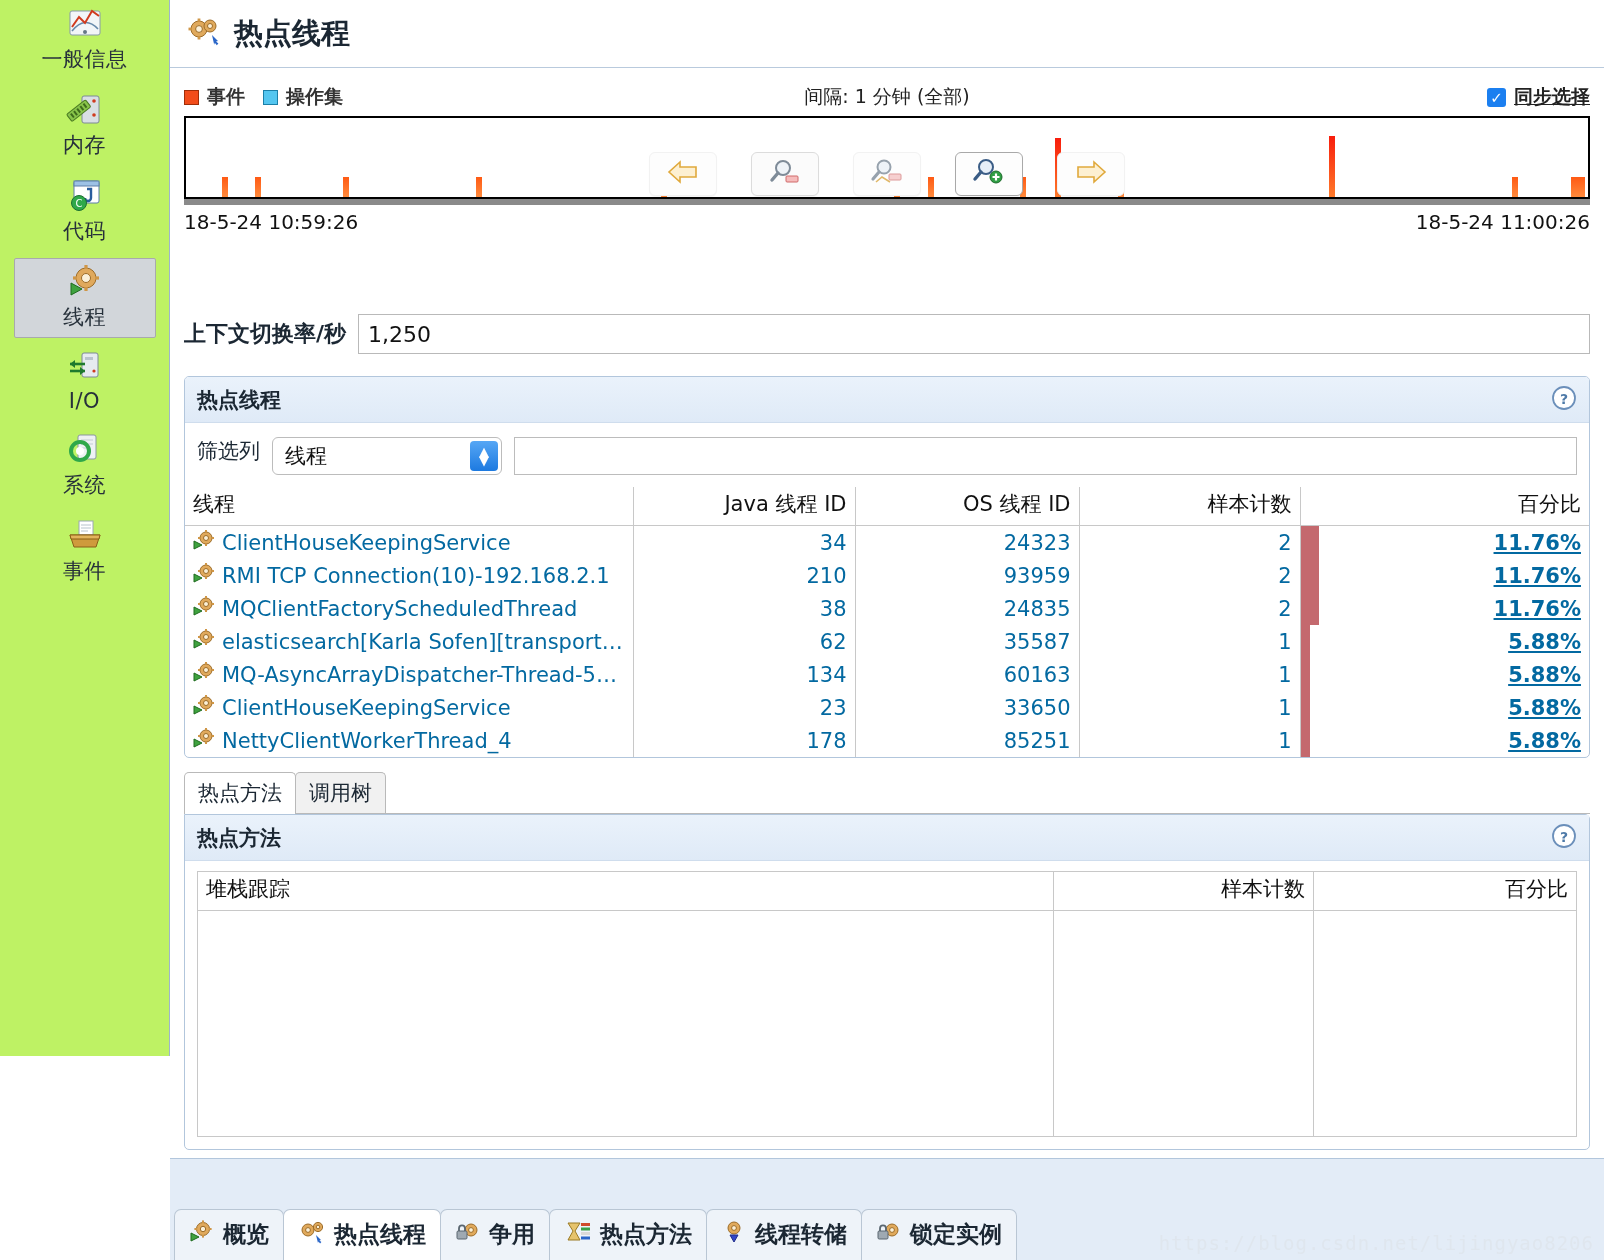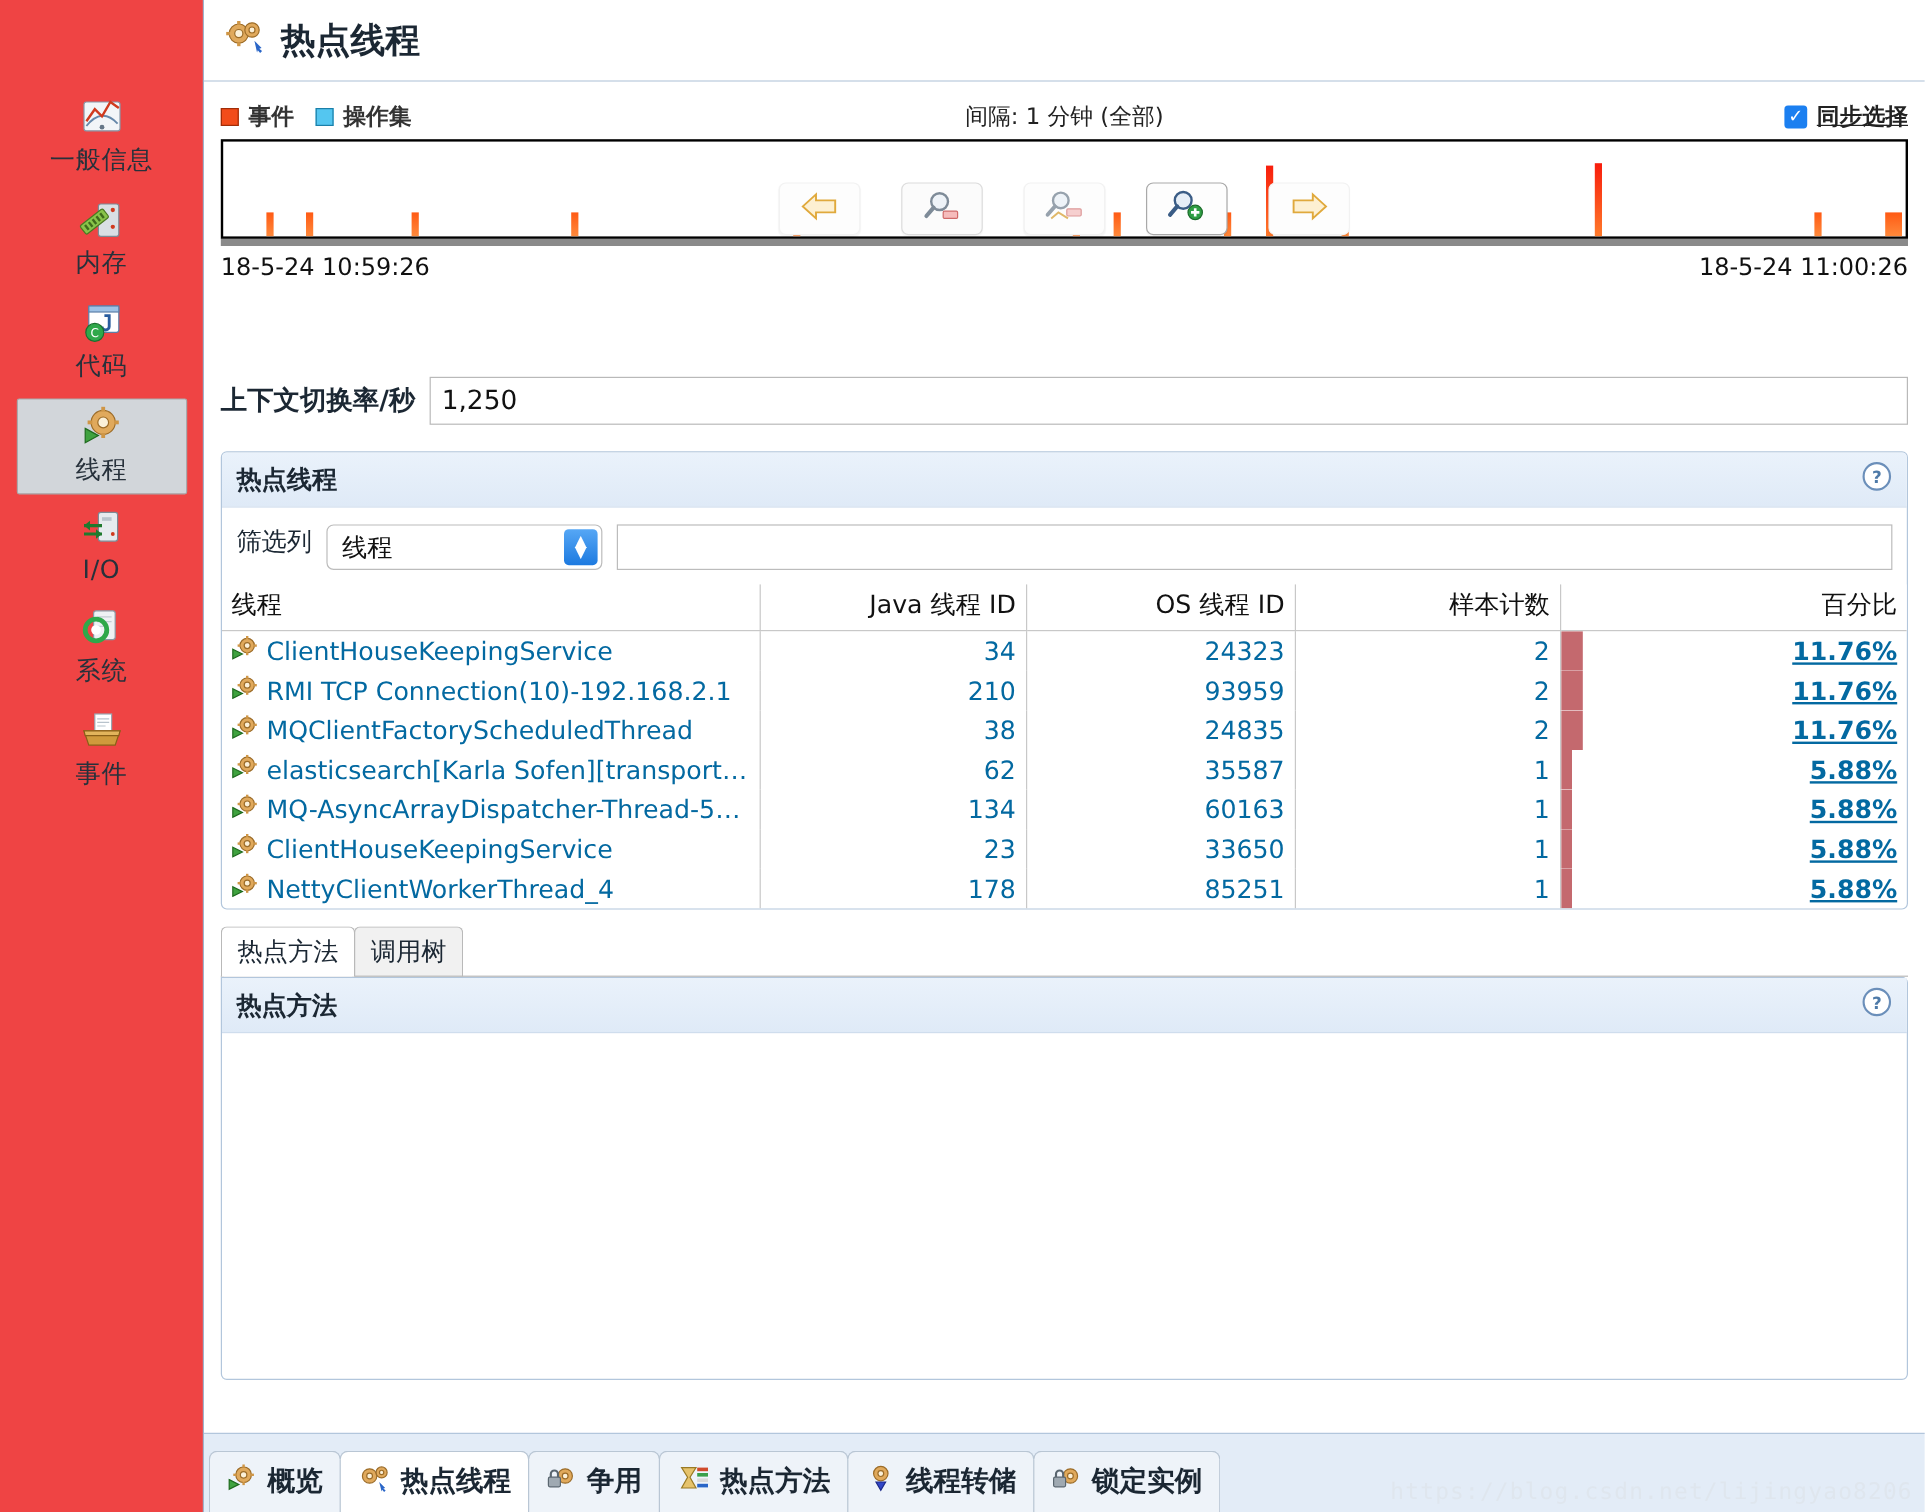--- a/index.html
+++ b/index.html
@@ -8,24 +8,23 @@
     width:1604px; height:1260px;
     font-family:"Liberation Sans","DejaVu Sans",sans-serif;
     background:#ffffff;
     overflow:hidden;
     -webkit-font-smoothing:antialiased;
   }
   #app { position:relative; width:1604px; height:1260px; display:flex; }
 
   
   .sidebar{
-    width:170px; height:1260px;
-    background:#ef4444;
+    width:170px; height:1056px;
+    background:#bef264;
     border-right:1px solid #9fb4cc;
-    padding-top:74px;
     flex:0 0 170px;
     position:relative;
   }
   .nav-item{
     width:142px; margin:0 auto 6px auto;
     padding:4px 0 6px 0;
     display:flex; flex-direction:column; align-items:center;
     cursor:default;
     border:1px solid transparent;
     border-radius:2px;
@@ -193,21 +192,21 @@
   .mt-h.c1{flex:1;border-right:1px solid #c8c8c8;text-align:left;}
   .mt-h.c2{width:260px;border-right:1px solid #c8c8c8;text-align:right;}
   .mt-h.c3{width:262px;text-align:right;}
   .mt-body{flex:1;display:flex;}
   .mt-b.c1{flex:1;border-right:1px solid #c8c8c8;}
   .mt-b.c2{width:260px;border-right:1px solid #c8c8c8;}
   .mt-b.c3{width:262px;}
 
   
   .bottom-area{
-    position:relative; height:66px; background:#e3ecf7;
+    position:relative; height:102px; background:#e3ecf7;
     border-top:1px solid #b2c6dc;
     margin-top:6px;
     display:flex; align-items:flex-end;
   }
   .btabs{ display:flex; align-items:flex-end; padding-left:4px; position:relative; z-index:2;}
   .btab{
     display:flex;align-items:center;gap:8px;
     padding:9px 14px 10px 14px;
     font-size:23px;color:#1b2733;font-weight:bold;
     border:1px solid #b9c6d4; border-bottom:none;
@@ -711,20 +710,34 @@
 
       <div class="methods-panel">
         <div class="panel-head">
           <span class="panel-title">热点方法</span>
           <span class="help-ico">
             <svg width="26" height="26" viewBox="0 0 26 26">
               <circle cx="13" cy="13" r="11" fill="#fff" stroke="#6b8fba" stroke-width="1.8"></circle>
               <text x="13" y="18.5" font-size="14" fill="#4e7aa8" text-anchor="middle" font-family="DejaVu Sans" font-weight="bold">?</text>
             </svg></span>
         </div>
+        <div class="methods-body">
+          <div class="methods-table">
+            <div class="mt-head">
+              <div class="mt-h c1">堆栈跟踪</div>
+              <div class="mt-h c2">样本计数</div>
+              <div class="mt-h c3">百分比</div>
+            </div>
+            <div class="mt-body">
+              <div class="mt-b c1"></div>
+              <div class="mt-b c2"></div>
+              <div class="mt-b c3"></div>
+            </div>
+          </div>
+        </div>
       </div>
     </div>
 
     <div class="bottom-area">
       <div class="btabs" id="btabs">
           <div class="btab">
             <span><svg width="26" height="24" viewBox="0 0 26 24">
                 <g transform="translate(14,9)">
                   <circle r="6.5" fill="#e0a95c" stroke="#9c6c28"></circle>
                   <circle r="2.7" fill="#fbf0d8" stroke="#9c6c28"></circle>

